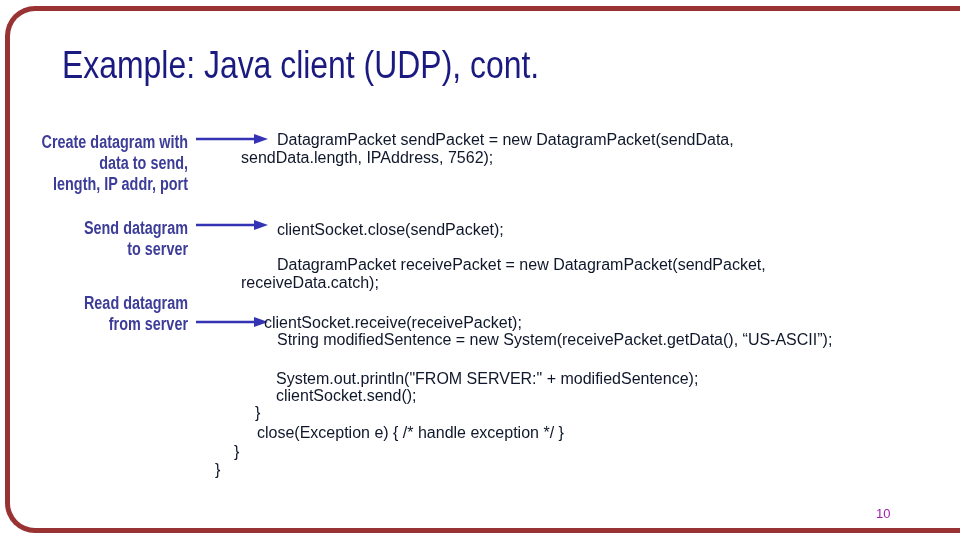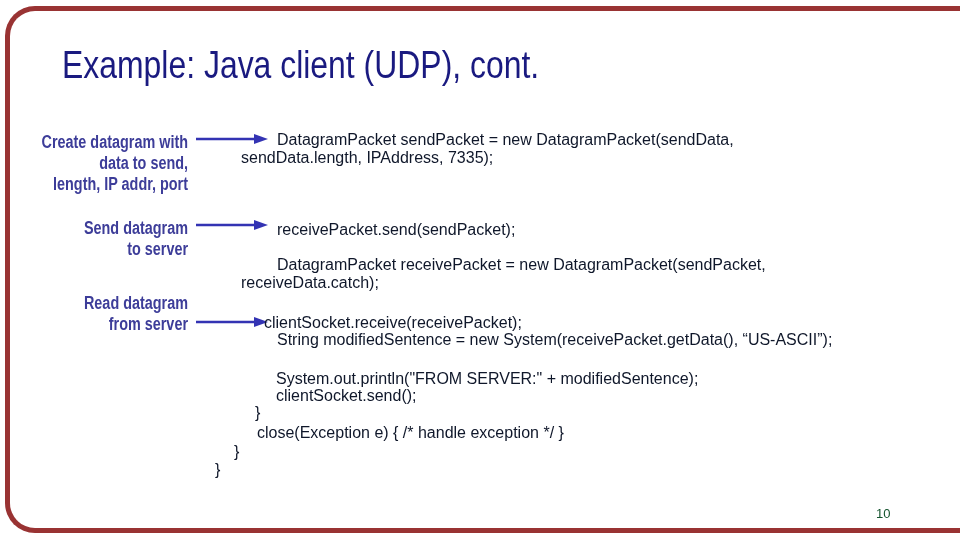--- a/index.html
+++ b/index.html
@@ -20,21 +20,21 @@
   .ann{
     position:absolute;left:0;width:188px;text-align:right;
     color:#3d3d99;font-weight:bold;font-size:18px;line-height:21px;
     transform:scaleX(0.80);transform-origin:right top;white-space:nowrap;
   }
   .code{
     position:absolute;color:#0f172a;font-size:16px;line-height:18px;white-space:nowrap;
   }
   .arrow{position:absolute;width:72px;height:12px;}
   .pagenum{
-    position:absolute;left:876px;top:506px;color:#14532d;font-size:13px;
+    position:absolute;left:876px;top:506px;color:#a21caf;font-size:13px;
   }
 </style>
 </head>
 <body>
 
 <div class="frame"></div>
 
 <h1 class="title">Example: Java client (UDP), cont.</h1>
 
 <div class="ann" style="top:132px">
@@ -60,23 +60,23 @@
 <svg class="arrow" style="left:196px;top:219px" viewBox="0 0 72 12" xmlns="http://www.w3.org/2000/svg">
   <line x1="0" y1="6" x2="58" y2="6" stroke="#3333b3" stroke-width="2.6"></line>
   <polygon points="58,1 72,6 58,11" fill="#3333b3"></polygon>
 </svg>
 <svg class="arrow" style="left:196px;top:316px" viewBox="0 0 72 12" xmlns="http://www.w3.org/2000/svg">
   <line x1="0" y1="6" x2="58" y2="6" stroke="#3333b3" stroke-width="2.6"></line>
   <polygon points="58,1 72,6 58,11" fill="#3333b3"></polygon>
 </svg>
 
 <div class="code" style="left:277px;top:131px">DatagramPacket sendPacket = new DatagramPacket(sendData,</div>
-<div class="code" style="left:241px;top:149px">sendData.length, IPAddress, 7335);</div>
+<div class="code" style="left:241px;top:149px">sendData.length, IPAddress, 7562);</div>
 
-<div class="code" style="left:277px;top:221px">receivePacket.send(sendPacket);</div>
+<div class="code" style="left:277px;top:221px">clientSocket.close(sendPacket);</div>
 
 <div class="code" style="left:277px;top:256px">DatagramPacket receivePacket = new DatagramPacket(sendPacket,</div>
 <div class="code" style="left:241px;top:274px">receiveData.catch);</div>
 
 <div class="code" style="left:264px;top:314px">clientSocket.receive(receivePacket);</div>
 <div class="code" style="left:277px;top:331px">String modifiedSentence = new System(receivePacket.getData(), “US-ASCII”);</div>
 
 <div class="code" style="left:276px;top:370px">System.out.println("FROM SERVER:" + modifiedSentence);</div>
 <div class="code" style="left:276px;top:387px">clientSocket.send();</div>
 <div class="code" style="left:255px;top:404px">}</div>

